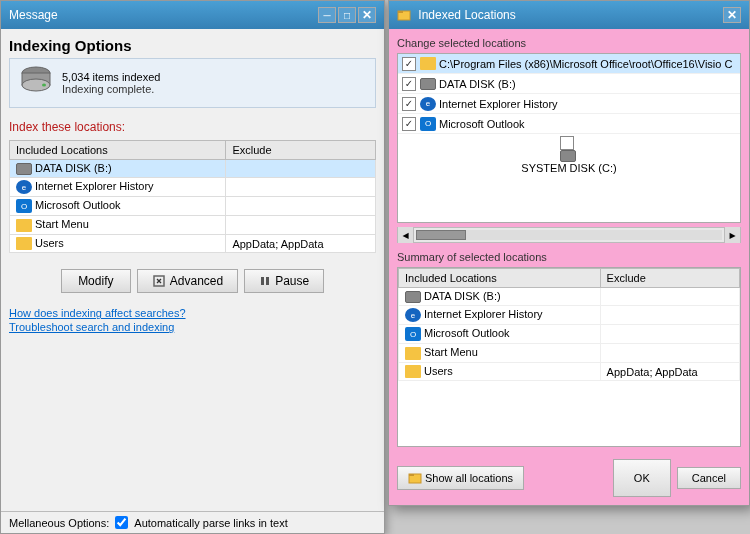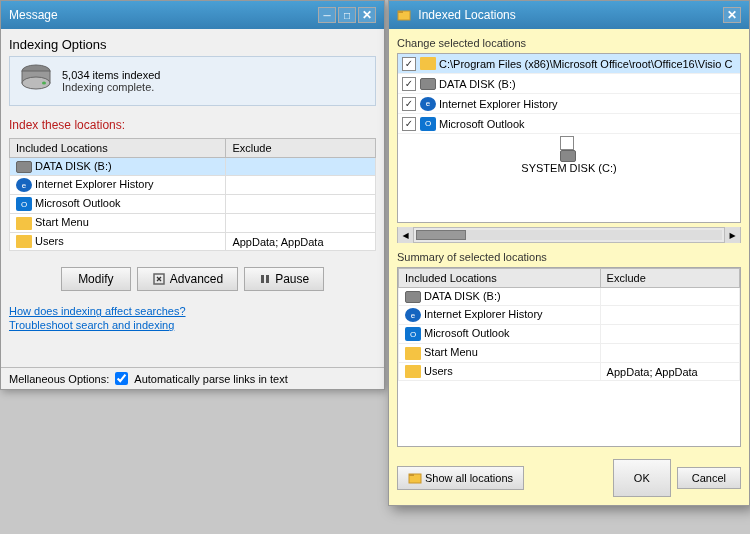--- a/index.html
+++ b/index.html
@@ -12,21 +12,21 @@
       overflow: hidden;
       position: relative;
     }
 
     
     .message-window {
       position: absolute;
       left: 0;
       top: 0;
       width: 385px;
-      height: 390px;
+      height: 534px;
       background: #f0f0f0;
       border: 1px solid #999;
       box-shadow: 2px 2px 8px rgba(0,0,0,0.3);
     }
 
     .title-bar {
       background: linear-gradient(to bottom, #4a9fd4, #3580b5);
       color: white;
       padding: 4px 8px;
       display: flex;
@@ -156,21 +156,21 @@
       font-size: 11px;
     }
 
     
     .indexed-dialog {
       position: absolute;
       left: 388px;
       top: 0;
       width: 362px;
       height: 506px;
-      background: #fef9c3;
+      background: #f9a8d4;
       border: 1px solid #999;
       box-shadow: 4px 4px 12px rgba(0,0,0,0.4);
     }
 
     .dialog-title-bar {
       background: linear-gradient(to bottom, #4a9fd4, #3580b5);
       color: white;
       padding: 4px 8px;
       display: flex;
       align-items: center;
@@ -319,21 +319,21 @@
     <div class="title-bar-controls">
       <div class="title-bar-btn">─</div>
       <div class="title-bar-btn">□</div>
       <div class="title-bar-btn">
           <span class="close-x">✕</span>
         </div>
     </div>
   </div>
 
   <div class="indexing-inner">
-    <div style="font-size:13px; font-weight:normal; margin-bottom:4px;">Indexing Options</div>
+    <div style="font-size:15px; font-weight:bold; margin-bottom:4px;">Indexing Options</div>
 
     <div class="indexing-subtitle">
 
       <div class="indexing-icon">
         <svg width="36" height="36" viewBox="0 0 36 36">
           <ellipse cx="18" cy="8" rx="14" ry="6" fill="#888" stroke="#666" stroke-width="1"></ellipse>
           <rect x="4" y="8" width="28" height="12" fill="#999" stroke="#666" stroke-width="1"></rect>
           <ellipse cx="18" cy="20" rx="14" ry="6" fill="#bbb" stroke="#666" stroke-width="1"></ellipse>
           <ellipse cx="26" cy="20" rx="2" ry="1.5" fill="#4caf50"></ellipse>
         </svg>

